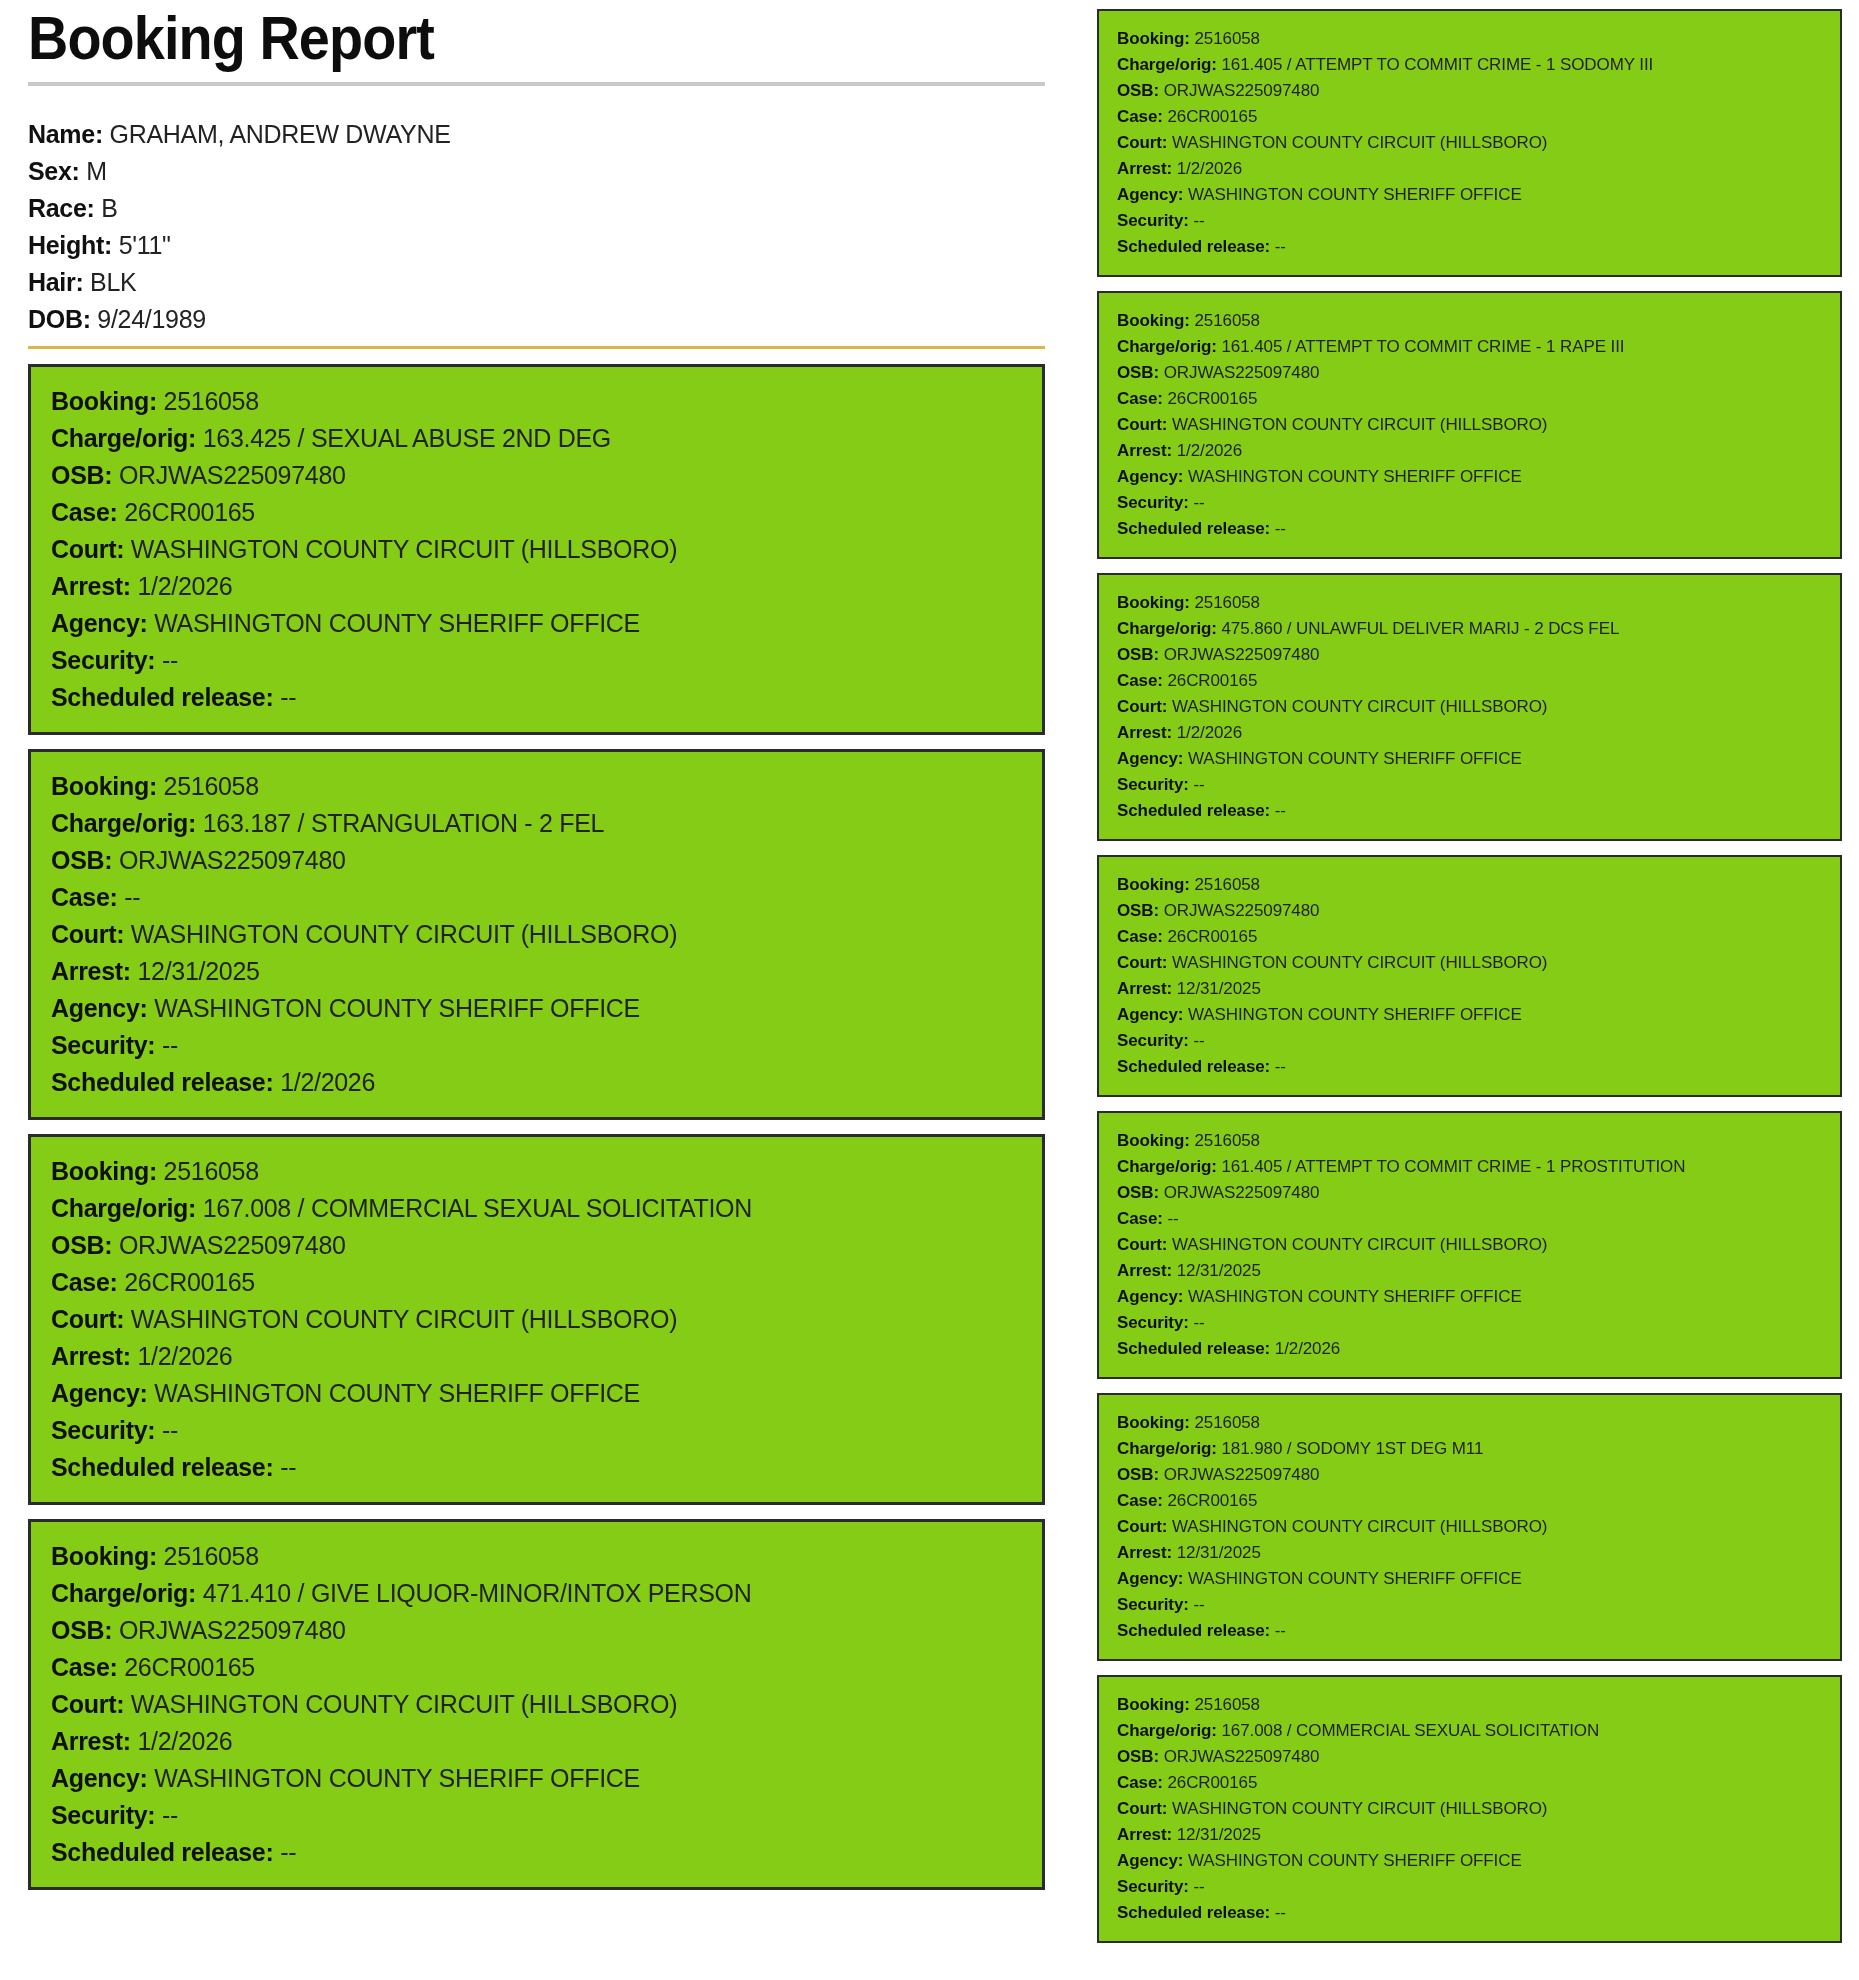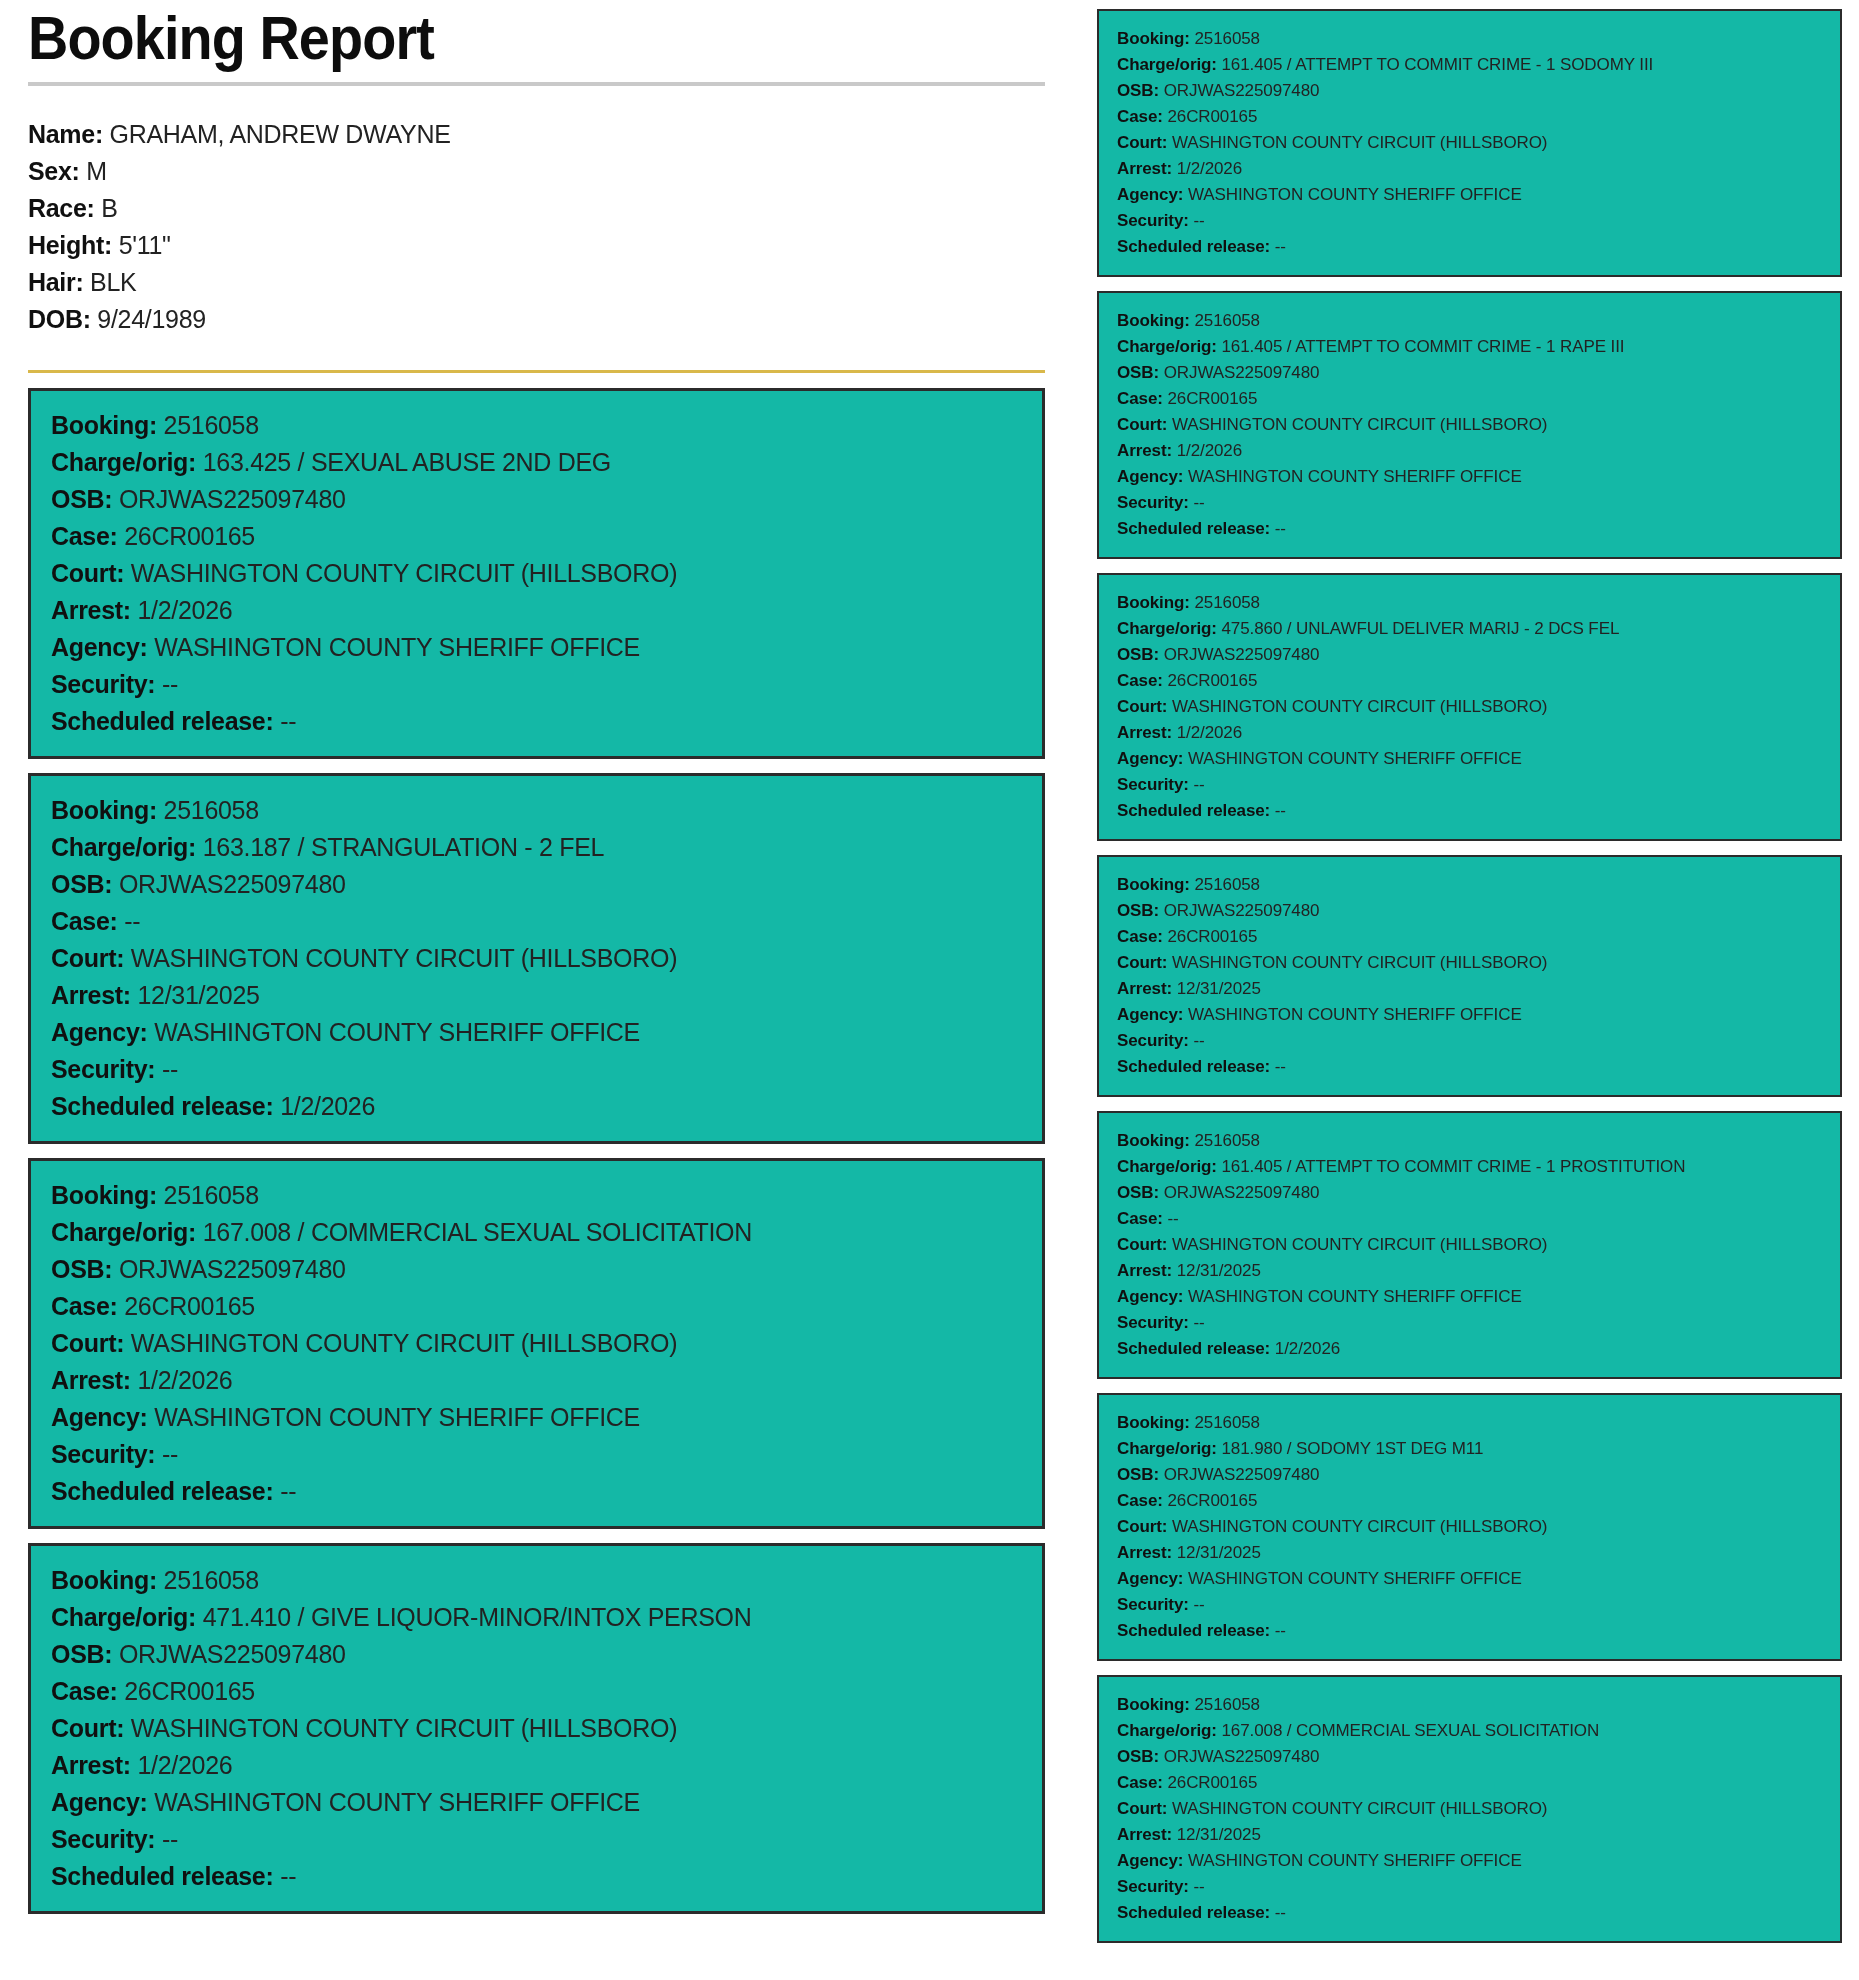--- a/index.html
+++ b/index.html
@@ -29,34 +29,34 @@
     white-space: nowrap;
     transform: scaleX(0.9);
     transform-origin: left center;
     color: #0d0d0d;
   }
   .rule-gray {
     height: 4px;
     background: #c9c9c9;
     margin-bottom: 30px;
   }
-  .person { margin-bottom: 32px; }
+  .person { margin-bottom: 8px; }
   .person .line {
     font-size: 25px;
     line-height: 37px;
     letter-spacing: -0.3px;
   }
   .rule-gold {
     height: 3px;
     background: #d9b84a;
     margin-bottom: 15px;
   }
   .card {
     border: 3px solid #2b2b2b;
-    background: #14b8a6;
+    background: #84cc16;
     padding: 16px 20px;
     margin-bottom: 14px;
   }
   .col-left .card .line {
     font-size: 25px;
     line-height: 37px;
     letter-spacing: -0.3px;
   }
   .col-right .card {
     border-width: 2px;

